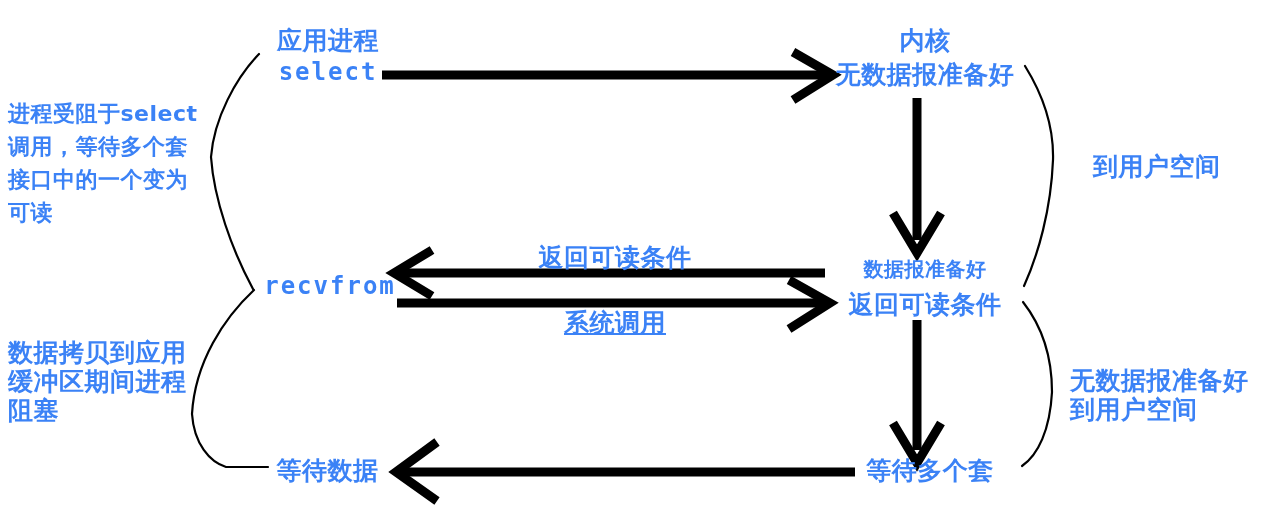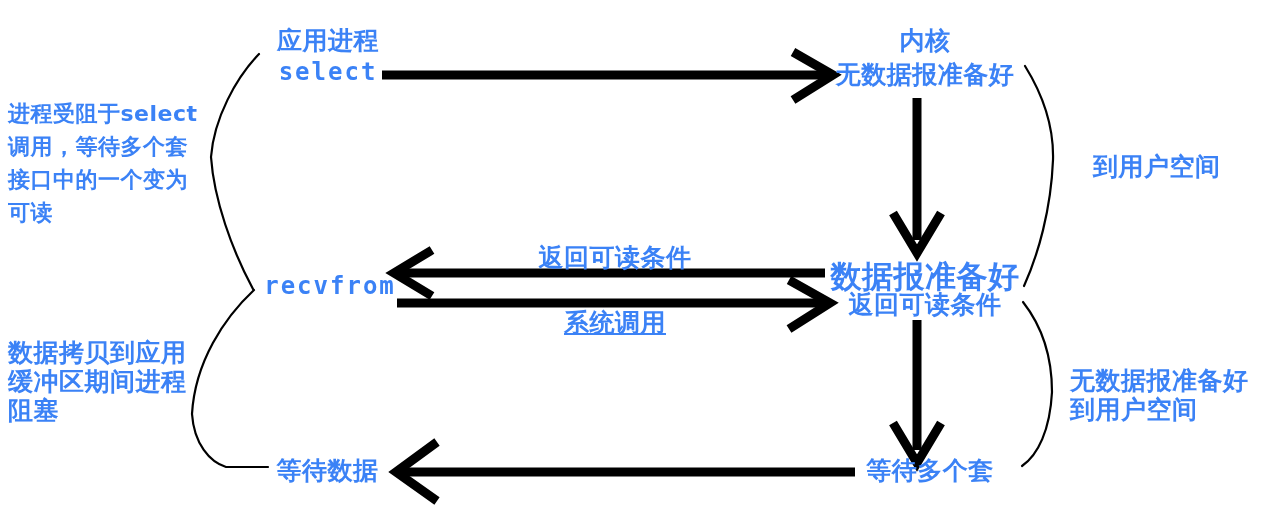--- a/index.html
+++ b/index.html
@@ -96,21 +96,21 @@
   <div class="lbl mono center" style="left:258px; top:58px; width:140px; font-size:24px;text-align:center;">select</div>
 
   <div class="lbl mono center" style="left:256px; top:272px; width:148px; font-size:24px;">recvfrom</div>
 
   <div class="lbl cjk center" style="left:255px; top:456px; width:145px; font-size:25px;">等待数据</div>
 
   <div class="lbl cjk center" style="left:855px; top:26px; width:140px; font-size:25px;">内核</div>
 
   <div class="lbl cjk center" style="left:822px; top:60px; width:206px; font-size:25px;">无数据报准备好</div>
 
-  <div class="lbl cjk center" style="left:830px; top:258px; width:190px; font-size:31px;">数据报准备好</div>
+  <div class="lbl cjk center" style="left:830px; top:258px; width:190px; font-size:20px;">数据报准备好</div>
 
   <div class="lbl cjk center" style="left:830px; top:290px; width:190px; font-size:25px;">返回可读条件</div>
 
   <div class="lbl cjk center" style="left:855px; top:456px; width:150px; font-size:25px;">等待多个套</div>
 
   <div class="lbl cjk center" style="left:475px; top:243px; width:280px; font-size:25px;">返回可读条件</div>
 
   <div class="lbl cjk center" style="left:475px; top:308px; width:280px; font-size:25px;text-decoration:underline;">系统调用</div>
 
   <div class="lbl cjk left" style="left:8px; top:97px; width:215px; font-size:22px; line-height:33px;">进程受阻于select

